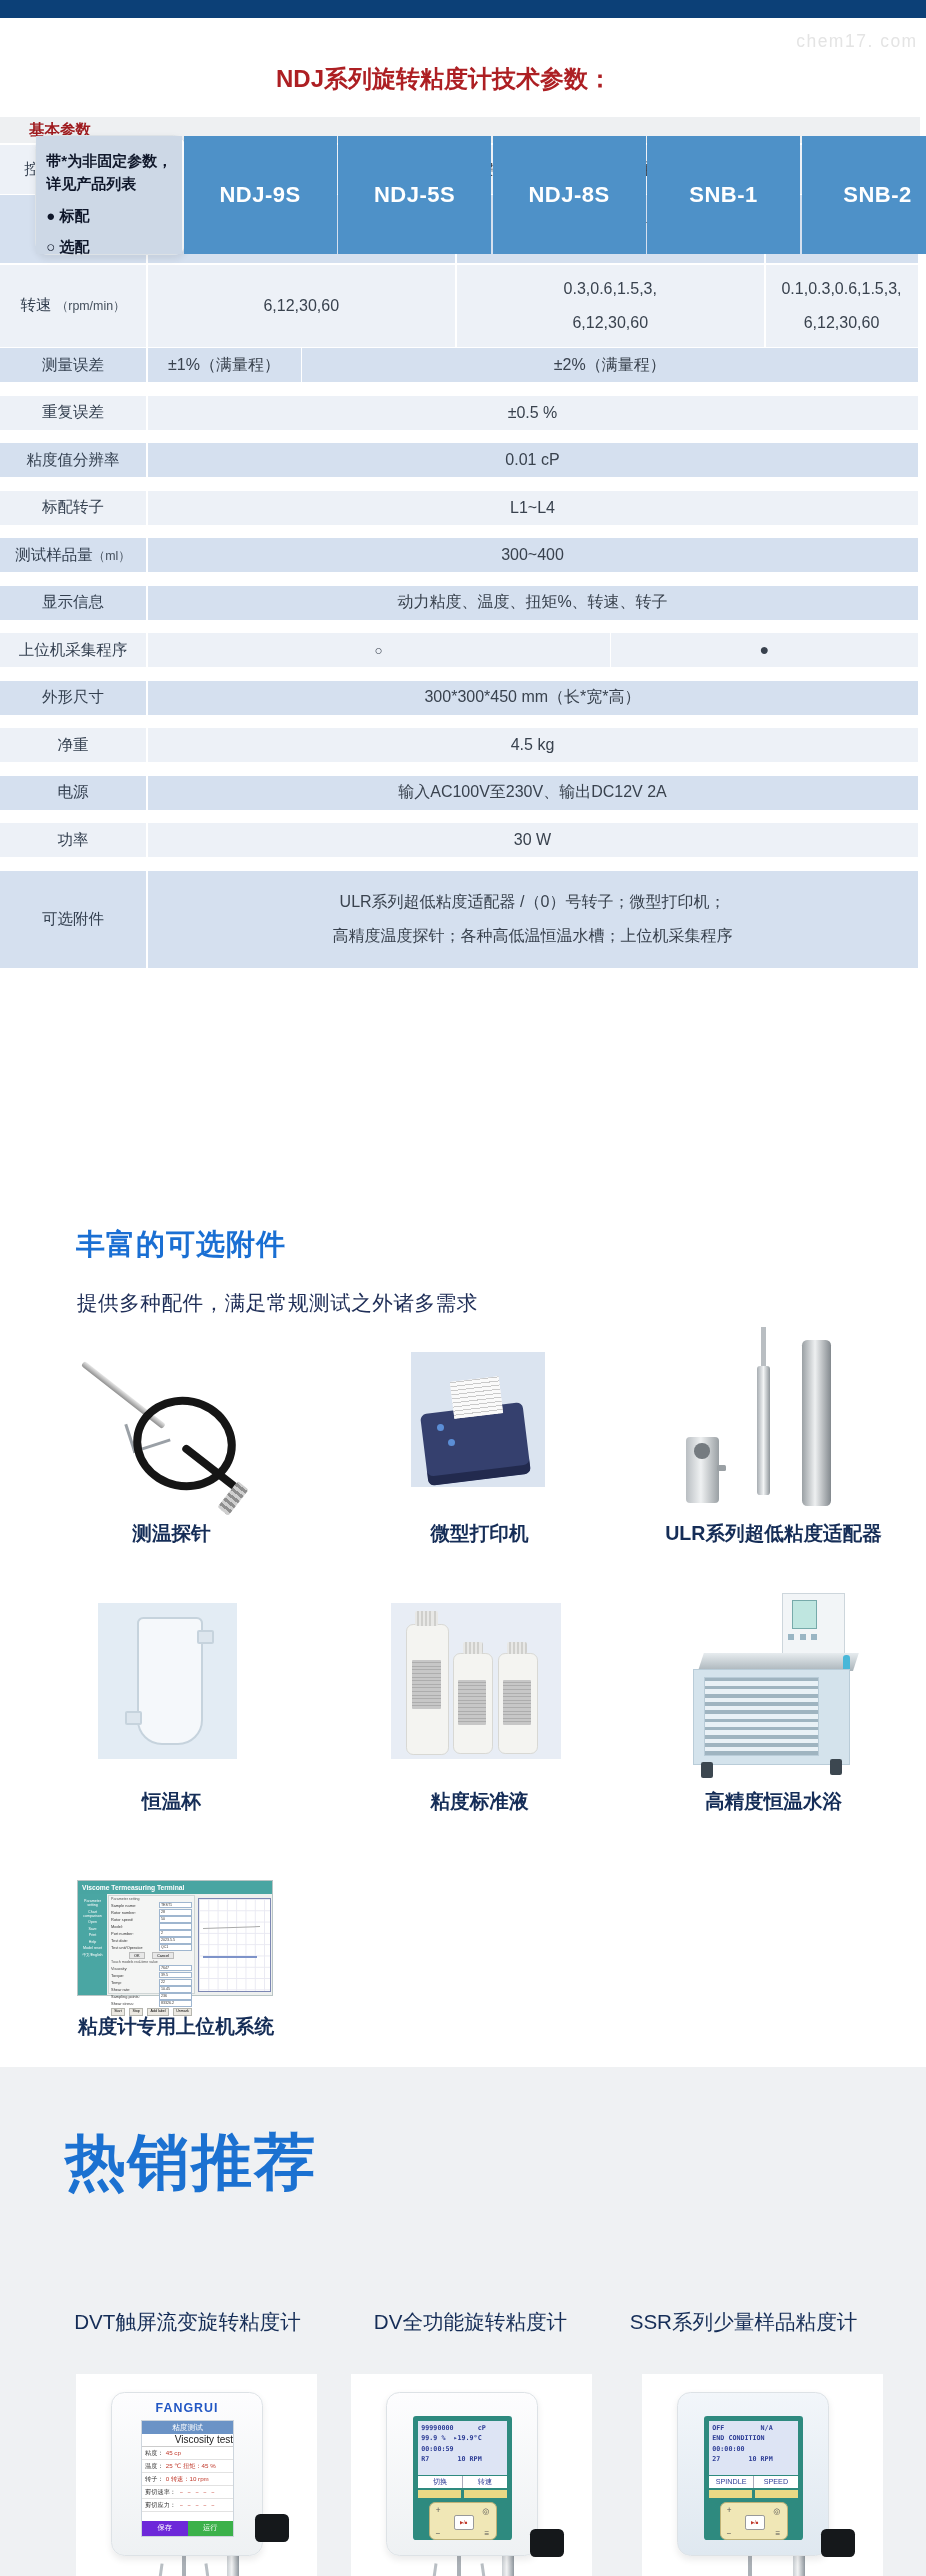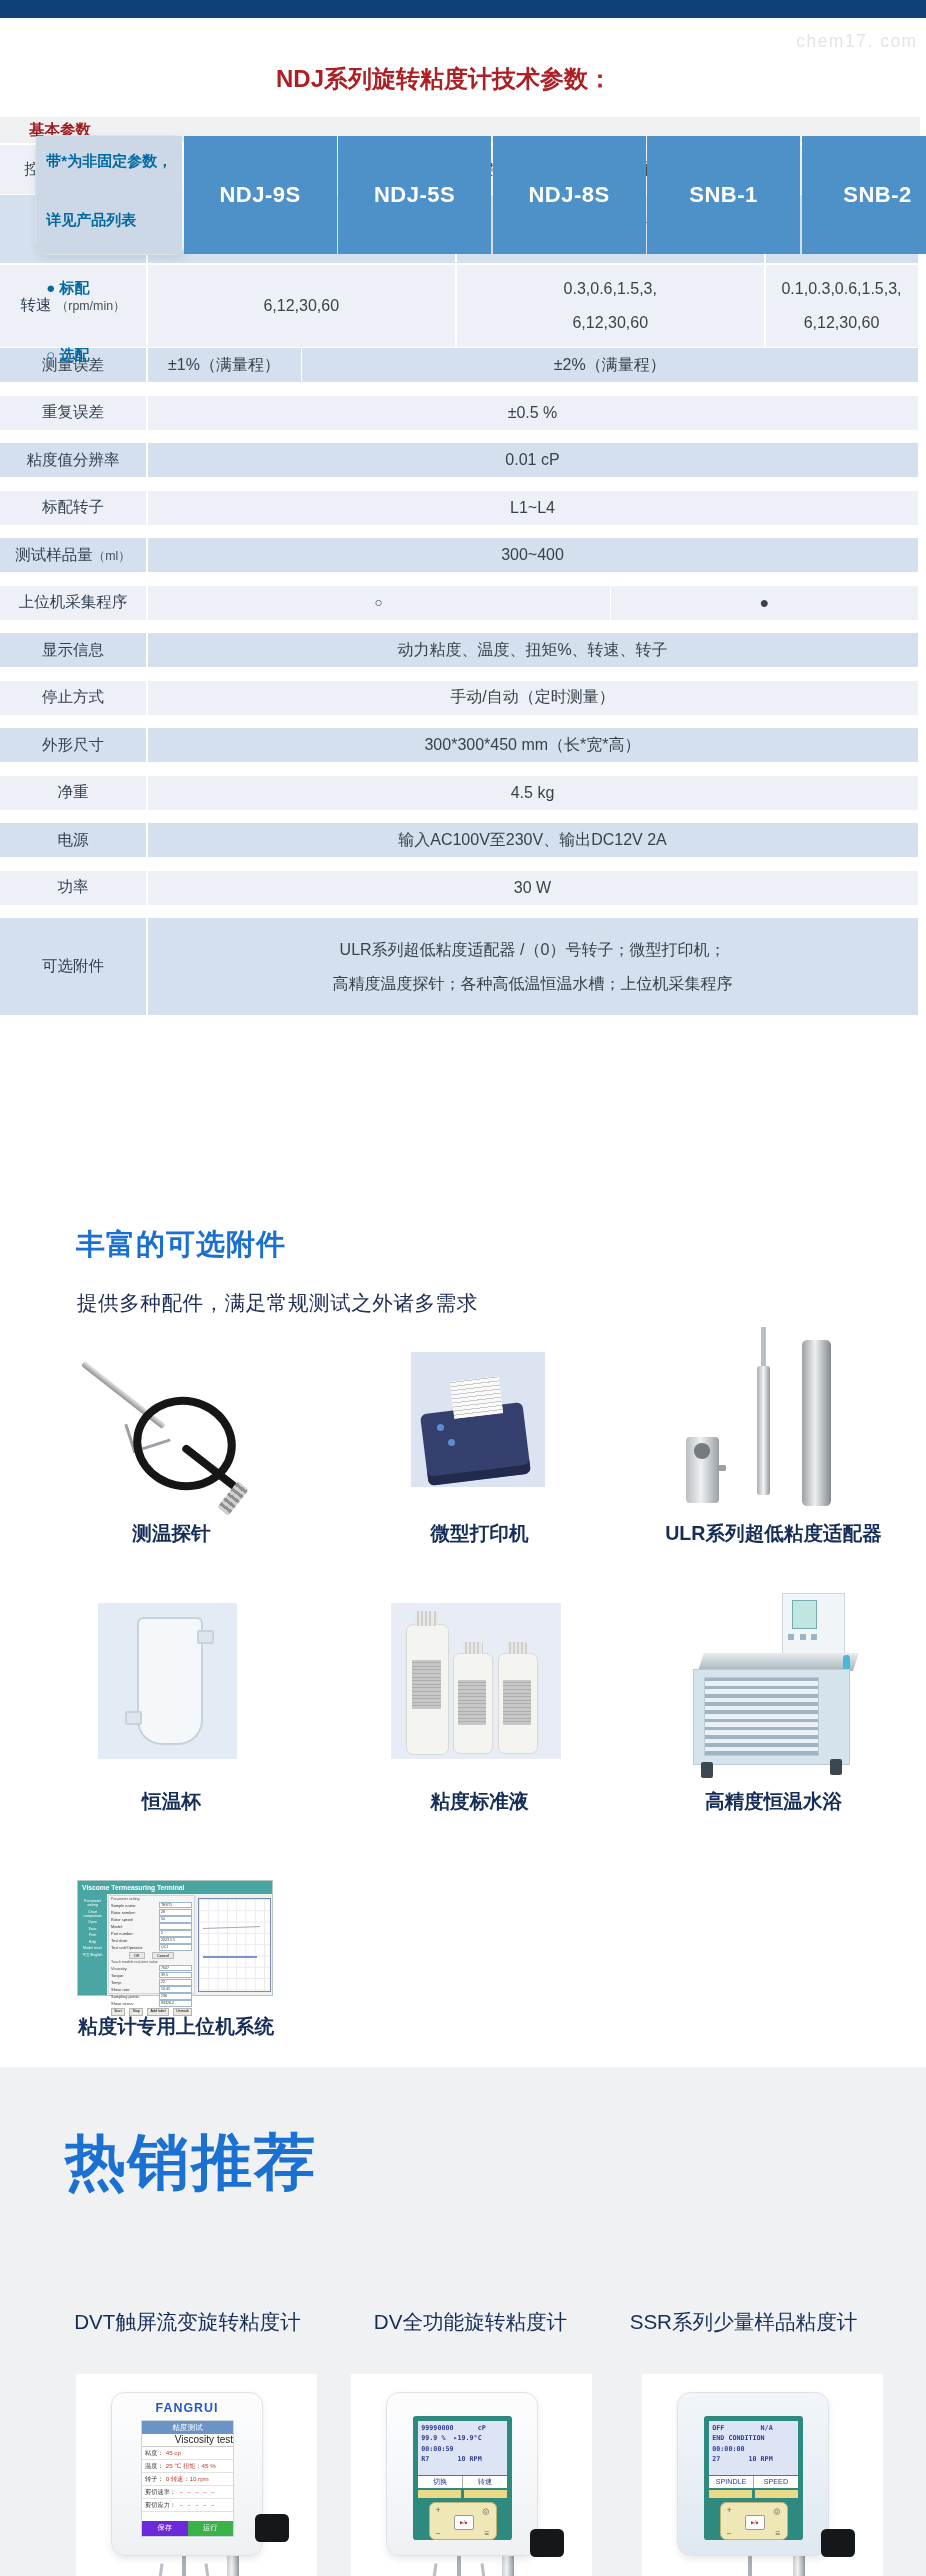--- a/index.html
+++ b/index.html
@@ -9,21 +9,21 @@
   .topbar{position:absolute;left:0;top:0;width:927px;height:18px;background:#0c4077;}
   .watermark{position:absolute;top:31px;right:9.3px;font-size:17.5px;color:#e4e4e4;letter-spacing:1.5px;}
   .main-title{position:absolute;left:276px;top:63px;margin:0;font-size:24px;font-weight:bold;color:#ad1f23;}
   
   .spec-table{position:absolute;left:0;top:117px;width:920px;}
   .trow{display:grid;grid-template-columns:146px 153px 153px 153px 153px 152px;column-gap:1.5px;margin-bottom:1.5px;}
   .cell{display:flex;align-items:center;justify-content:center;text-align:center;box-sizing:border-box;}
   .trow.head{height:118px;}
   .trow.head .cell{height:118px;}
   .legend{background:#cdd8e6;flex-direction:column;align-items:flex-start;justify-content:flex-start;
-          padding:13.4px 0 0 10.3px;font-size:15px;font-weight:600;color:#0369a1;line-height:1.55;text-align:center;gap:36px;}
+          padding:13.4px 0 0 10.3px;font-size:15px;font-weight:600;color:#0f172a;line-height:1.55;text-align:center;}
   .legend .lg-li{margin-top:8.2px;}
   .model{background:#4e91c8;color:#fff;font-size:22px;font-weight:bold;letter-spacing:0.5px;}
   .section-row{height:26px;background:#eef0f2;display:flex;align-items:center;margin-bottom:1.5px;
                padding-left:29px;font-size:15.5px;font-weight:bold;color:#9e1a1e;box-sizing:border-box;}
   .light .cell{background:#edf1f7;}
   .blue .cell{background:#d5e0ef;}
   .label{font-size:15.5px;color:#333f4f;line-height:1.45;flex-direction:column;}
   .label .unit{font-size:12.4px;color:#45505d;}
   .label .inline-unit{font-size:12.4px;color:#45505d;}
   .val{font-size:16px;color:#39424e;font-weight:500;}
@@ -234,41 +234,35 @@
       <div class="cell val sp5">L1~L4</div>
     </div>
 
     <div class="trow h89 blue">
       <div class="cell label">
         <span><span>测试样品量</span><span class="inline-unit">（ml）</span></span>
       </div>
       <div class="cell val sp5">300~400</div>
     </div>
 
+    <div class="trow h89 blue">
+      <div class="cell label">
+          <span>显示信息</span>
+        </div>
+      <div class="cell val sp5">动力粘度、温度、扭矩%、转速、转子</div>
+    </div>
+
     <div class="trow h89 light">
       <div class="cell label">
           <span>上位机采集程序</span>
         </div>
       <div class="cell val sp3 dot-small">○</div>
       <div class="cell val sp2">●</div>
     </div>
 
-    <div class="trow h89 blue">
-      <div class="cell label">
-          <span>显示信息</span>
-        </div>
-      <div class="cell val sp5">动力粘度、温度、扭矩%、转速、转子</div>
-    </div>
-
-    <div class="trow h89 light">
-      <div class="cell label">
-          <span>停止方式</span>
-        </div>
-      <div class="cell val sp5">手动/自动（定时测量）</div>
-    </div>
 
     <div class="trow h89 blue">
       <div class="cell label">
           <span>外形尺寸</span>
         </div>
       <div class="cell val sp5">300*300*450 mm（长*宽*高）</div>
     </div>
 
     <div class="trow h89 light">
       <div class="cell label">

